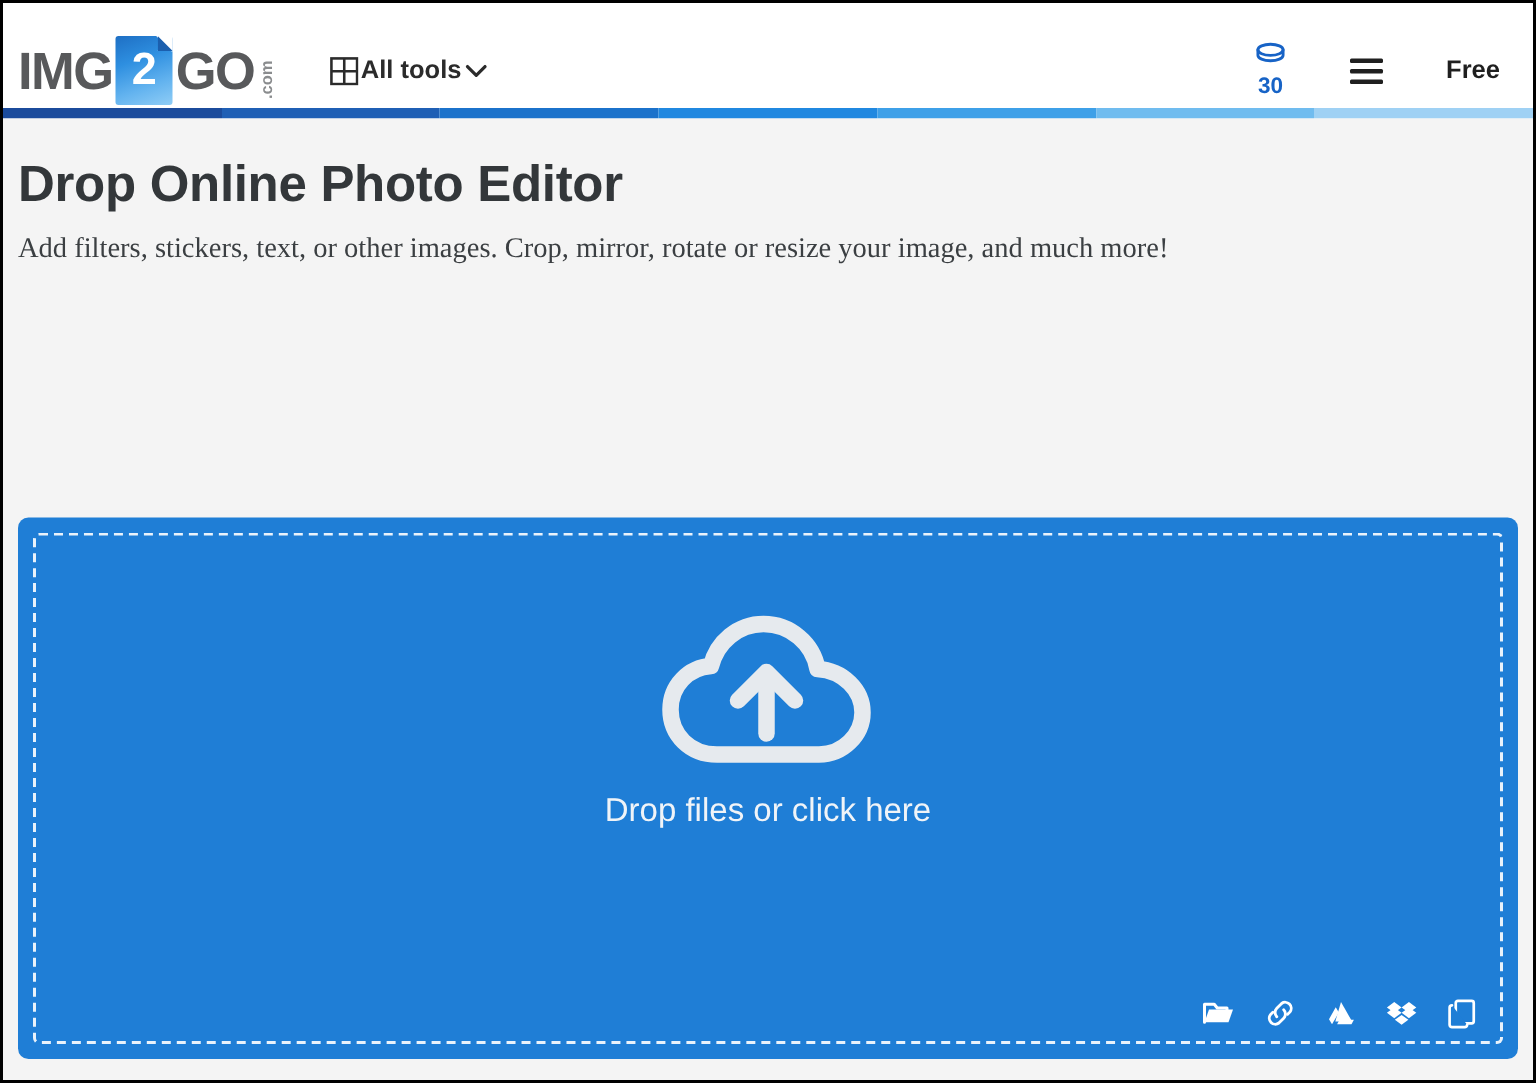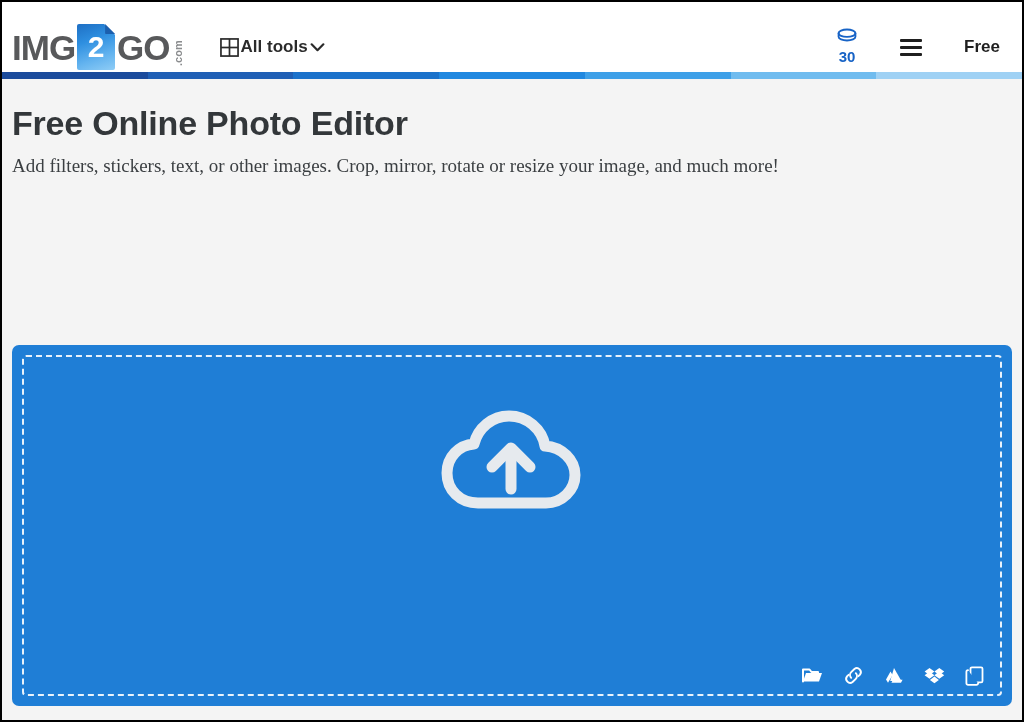--- a/index.html
+++ b/index.html
@@ -196,34 +196,35 @@
       <div style="background: rgb(31, 95, 181); flex: 1 1 0px;"></div>
       <div style="background: rgb(27, 114, 203); flex: 1 1 0px;"></div>
       <div style="background: rgb(32, 136, 224); flex: 1 1 0px;"></div>
       <div style="background: rgb(62, 160, 232); flex: 1 1 0px;"></div>
       <div style="background: rgb(112, 188, 239); flex: 1 1 0px;"></div>
       <div style="background: rgb(159, 209, 244); flex: 1 1 0px;"></div>
     </div>
 
   <div id="content">
 
-    <h1 id="page-title">Free Online Photo Editor</h1>
+    <h1 id="page-title">Drop Online Photo Editor</h1>
     <p id="page-subtitle">Add filters, stickers, text, or other images. Crop, mirror, rotate or resize your image, and much more!</p>
 
     <div id="dropzone">
       <div id="dropzone-inner"></div>
 
       <div id="drop-center">
         <span>
           <svg id="cloud-icon" width="148" height="108" viewBox="0 0 148 108">
             <path d="M40 96 C22 96 9 83 9 66 C9 50 21 38 36 37 C40 21 54 9 71 9 C89 9 104 22 107 39 C124 40 137 53 137 68 C137 83 124 96 108 96 Z" fill="none" stroke="#e6eaee" stroke-width="11" stroke-linejoin="round"></path>
             <path d="M73 82 L73 44" fill="none" stroke="#e6eaee" stroke-width="11" stroke-linecap="round"></path>
             <polyline points="54,60 73,41 92,60" fill="none" stroke="#e6eaee" stroke-width="11" stroke-linecap="round" stroke-linejoin="round"></polyline>
           </svg>
         </span>
+        <span id="drop-label">Drop files or click here</span>
       </div>
 
       <div id="source-icons">
 
         <span>
           <svg width="21" height="17" viewBox="0 0 21 17">
             <path d="M1 14.5 L4 6 H20 L17 14.5 Z" fill="#ffffff"></path>
             <path d="M1 14.5 V2.5 H7.5 L9.5 5 H16 V7" fill="none" stroke="#ffffff" stroke-width="2" stroke-linejoin="round" stroke-linecap="round"></path>
           </svg>
         </span>

